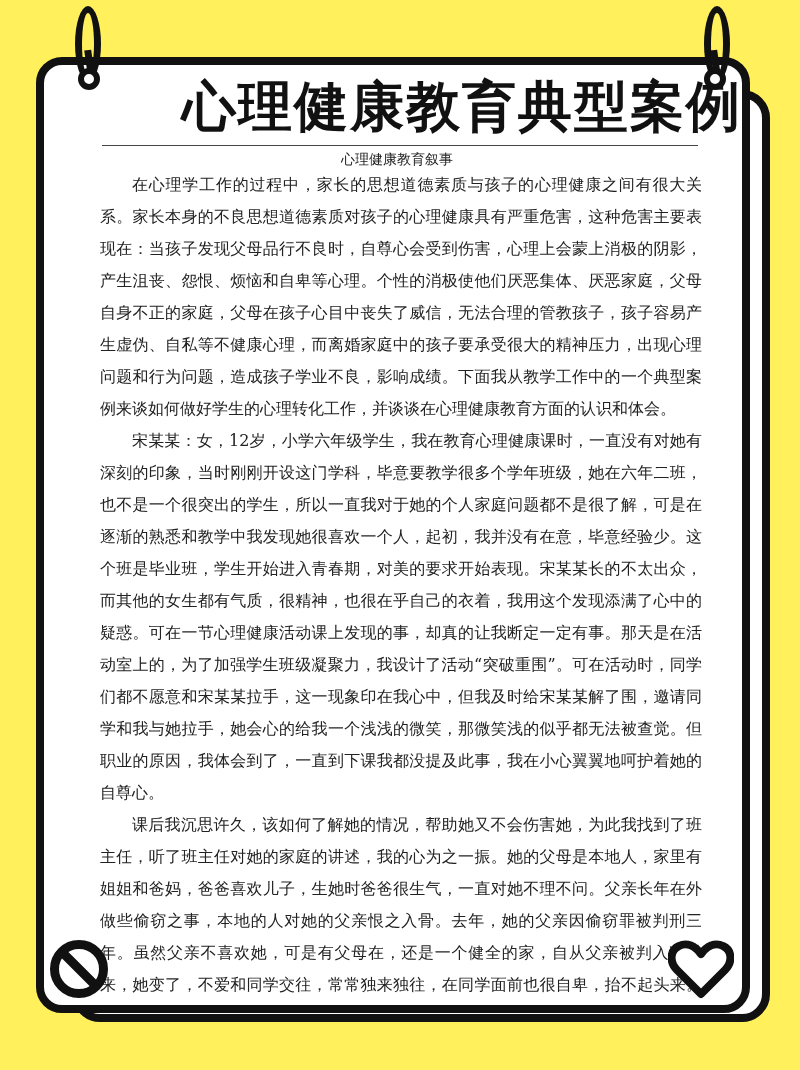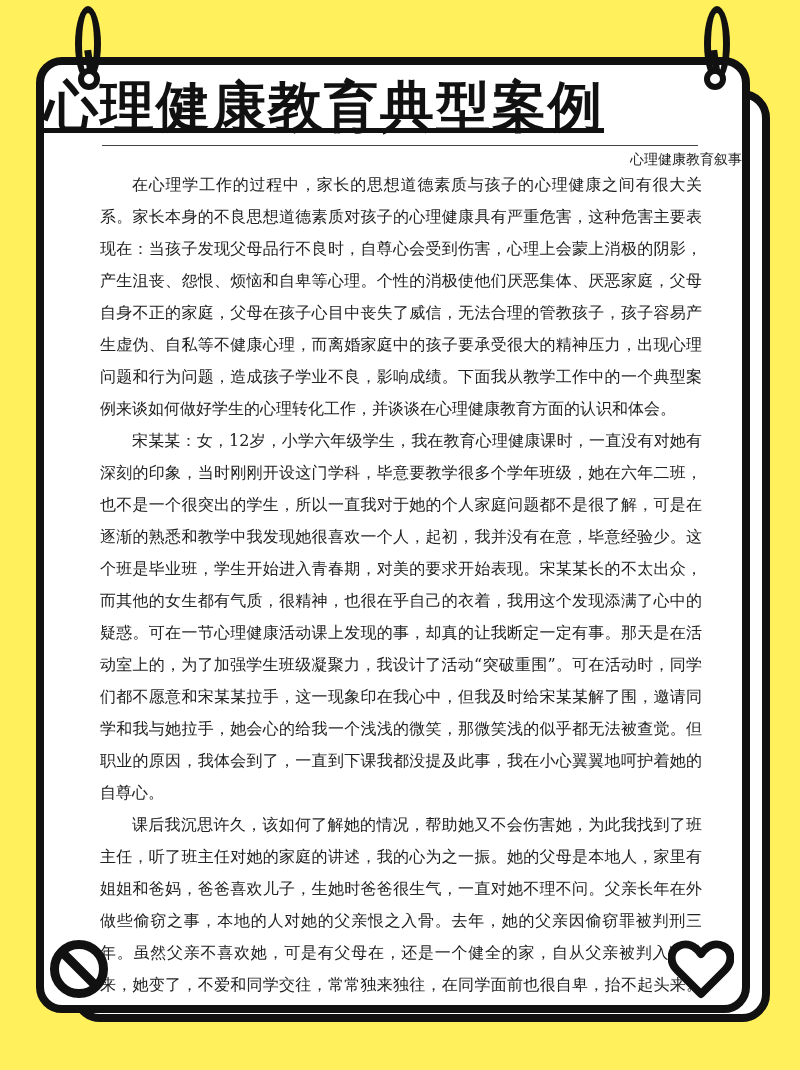--- a/index.html
+++ b/index.html
@@ -30,30 +30,30 @@
   }
   .ring-hole.left { left:78px; }
   .ring-hole.right { left:704px; }
   .ring-stem {
     position:absolute; width:7px; height:26px; background:#111; top:50px;
   }
   .ring-stem.left { left:86px; transform:rotate(-8deg); }
   .ring-stem.right { left:712px; transform:rotate(-8deg); }
 
   .title {
-    position:absolute; left:0; right:0; top:10px; text-align:left;
+    position:absolute; left:0; right:0; top:10px; text-align:right;
     font-family:"DejaVu Sans","Liberation Sans",sans-serif; font-weight:bold;
-    font-size:54px; letter-spacing:2px; color:#111; line-height:64px;text-decoration:underline;
+    font-size:54px; letter-spacing:2px; color:#111; line-height:64px;
   }
   .rule {
     position:absolute; left:58px; width:596px; top:80px; height:0;
     border-top:1.5px solid #444;
   }
   .subtitle {
-    position:absolute; left:0; right:0; top:84px; text-align:right;
+    position:absolute; left:0; right:0; top:84px; text-align:center;
     font-size:14px; color:#222; line-height:20px; padding-left:8px;
   }
   .body-text {
     position:absolute; left:56px; top:104px; width:602px;
     font-size:16px; line-height:32px; color:#222; text-align:justify;
   }
   .body-text p { margin:0; text-indent:2em; }
 
   .icon-prohibit {
     position:absolute; left:50px; top:940px; width:58px; height:58px;

